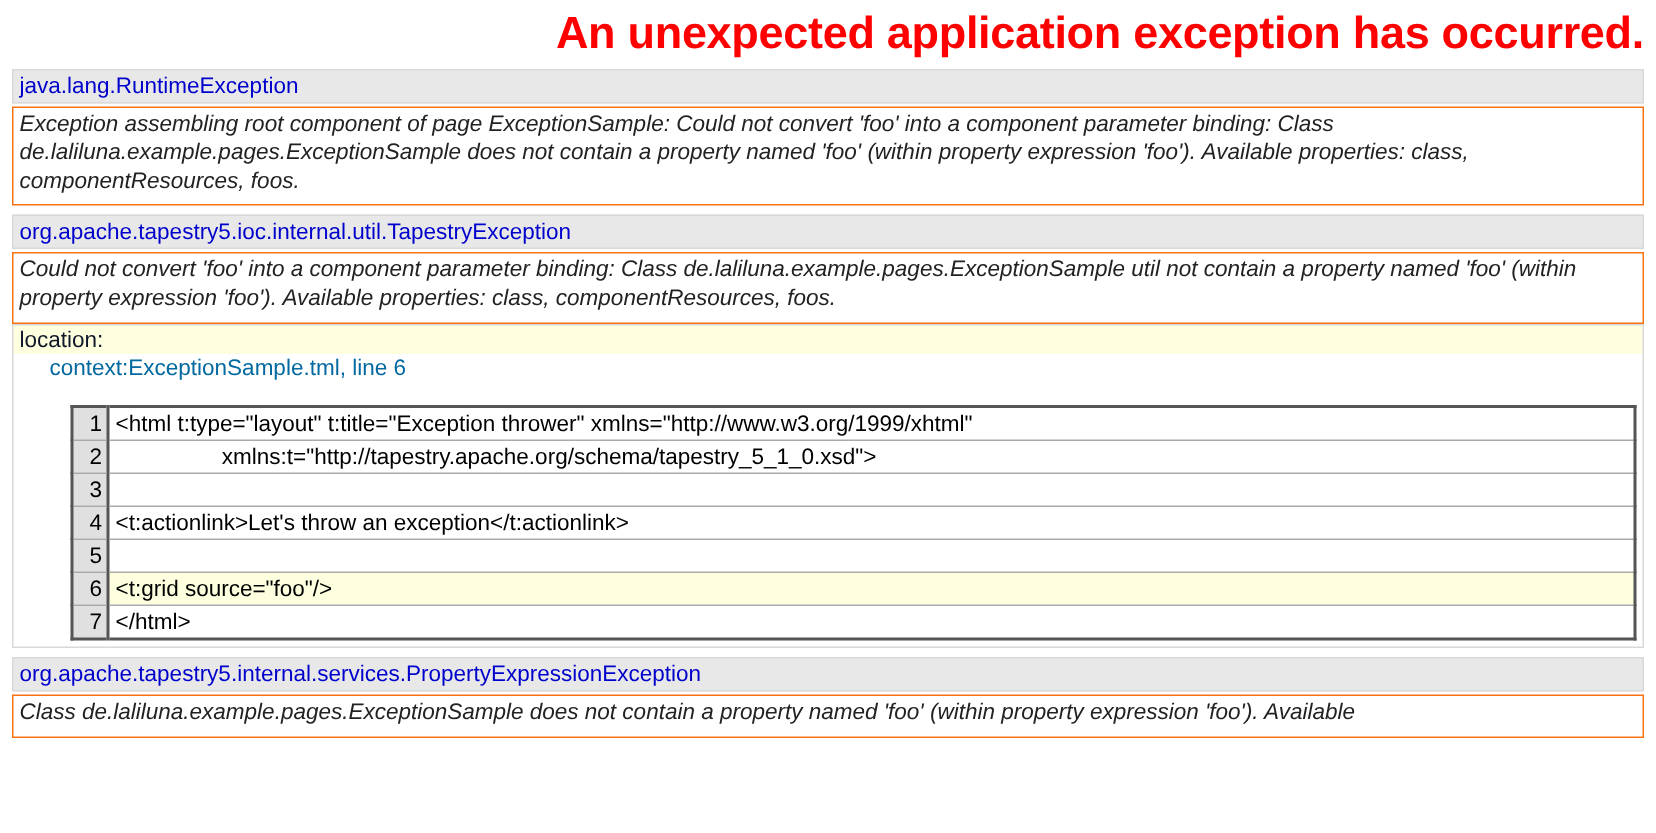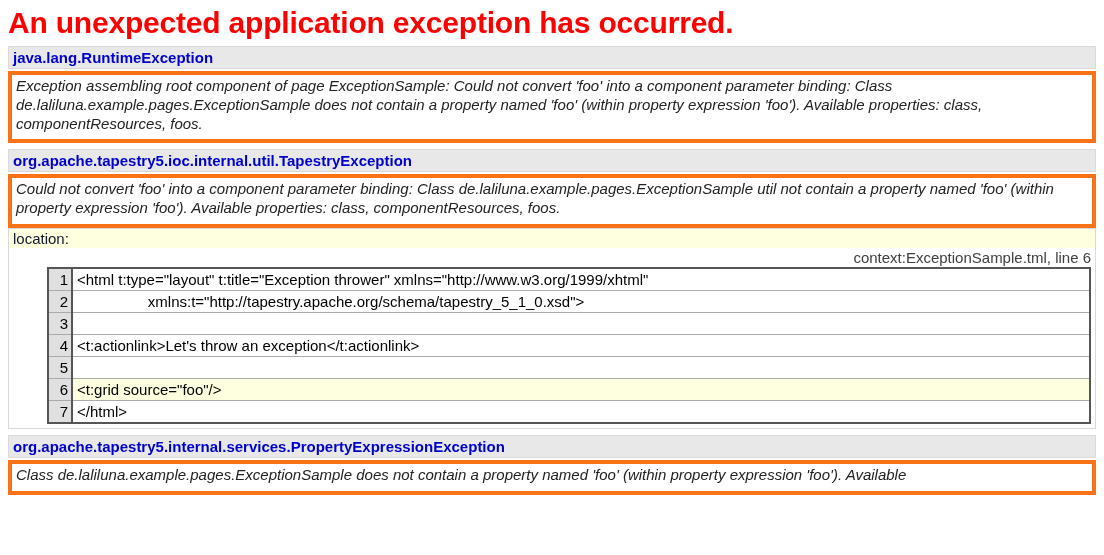--- a/index.html
+++ b/index.html
@@ -12,55 +12,55 @@
       background: #ffffff;
       padding: 6px 8px;
       font-size: 15px;
     }
     h1.page-title {
       color: #ff0000;
       font-size: 30px;
       font-weight: bold;
       margin-bottom: 0;
       letter-spacing: -0.2px;
+      text-align: right;
     }
     .exception-class-bar {
       background: #e8e8e8;
       border: 1px solid #d9d9d9;
       color: #0000cc;
-      font-weight: bold;
+      font-weight: normal;
       padding: 2px 4px;
       font-size: 15px;
       margin-bottom: 2px;
       margin-top: 6px;
     }
     .exception-message {
-      border: 4px solid #f97316;
+      border: 1px solid #f97316;
       font-style: italic;
       padding: 2px 4px 6px 4px;
       font-size: 15px;
       line-height: 1.25;
       color: #222;
     }
     .location-bar {
       background: #feffde;
       border-left: 1px solid #d9d9d9;
       border-right: 1px solid #d9d9d9;
       border-top: 1px solid #d9d9d9;
       color: #0f172a;
       padding: 1px 4px;
       font-size: 15px;
     }
     .location-text {
       border-left: 1px solid #d9d9d9;
       border-right: 1px solid #d9d9d9;
-      padding: 1px 4px 1px 24px;
+      padding: 1px 4px 16px 24px;
       font-size: 15px;
-      color: #404040;
-      text-align: right;
+      color: #0369a1;
     }
     .code-table-wrap {
       border-left: 1px solid #d9d9d9;
       border-right: 1px solid #d9d9d9;
       border-bottom: 1px solid #d9d9d9;
       padding: 0 4px 4px 38px;
     }
     table.code-table {
       border-collapse: collapse;
       width: 100%;

